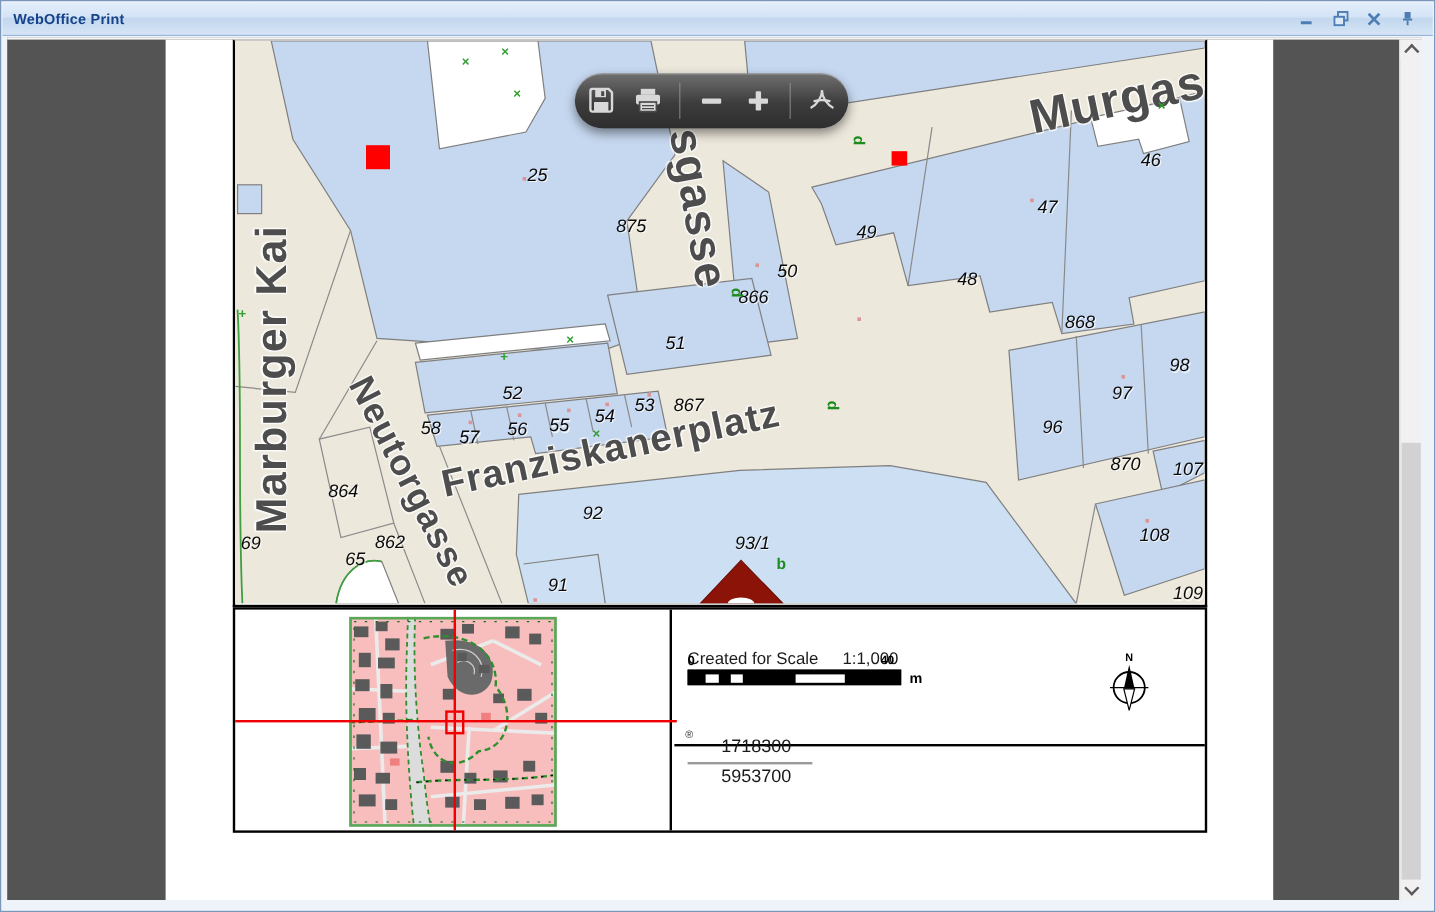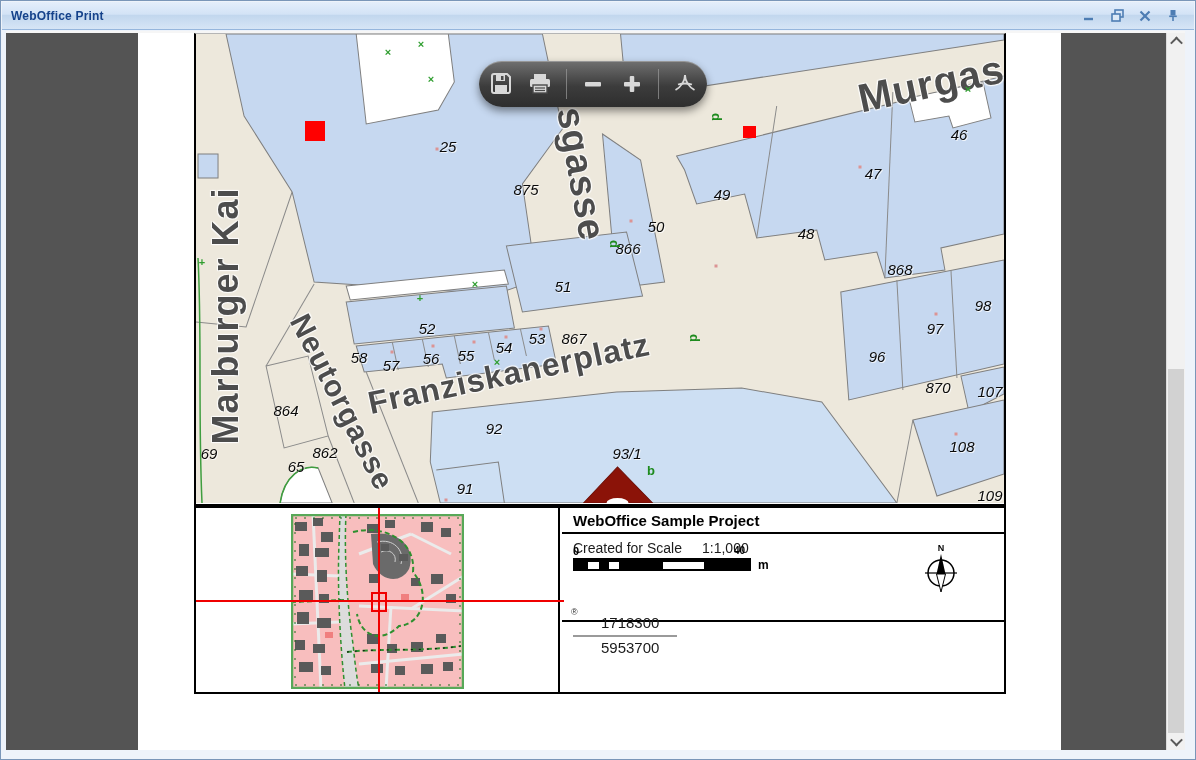--- a/index.html
+++ b/index.html
@@ -355,21 +355,20 @@
             <rect x="1" y="1" width="171" height="173" fill="none" stroke="#58A858" stroke-width="2.5"></rect>
             <rect x="4" y="4" width="165" height="167" fill="none" stroke="#1c6b1c" stroke-width="1" stroke-dasharray="2,7"></rect>
           </svg>
 
           <div class="xhair" style="left:0;top:92px;width:368px;height:2px;"></div>
           <div class="xhair" style="left:182px;top:0;width:2px;height:184px;"></div>
           <div id="extent-rect" style="left:175px;top:84px;width:12px;height:16px;"></div>
         </div>
 
         <div id="cell-right">
-          <div id="ir-header">WebOffice Sample Project</div>
           <div id="ir-scale-row">
             <span id="scale-caption">Created for Scale</span>
             <span id="scale-value">1:1,000</span>
             <span id="sb-zero">0</span>
             <span id="sb-forty">40</span>
             <div id="scalebar">
               <span class="sbw" style="left:14px;width:11px;"></span>
               <span class="sbw" style="left:35px;width:10px;"></span>
               <span class="sbw" style="left:89px;width:41px;"></span>
             </div>

